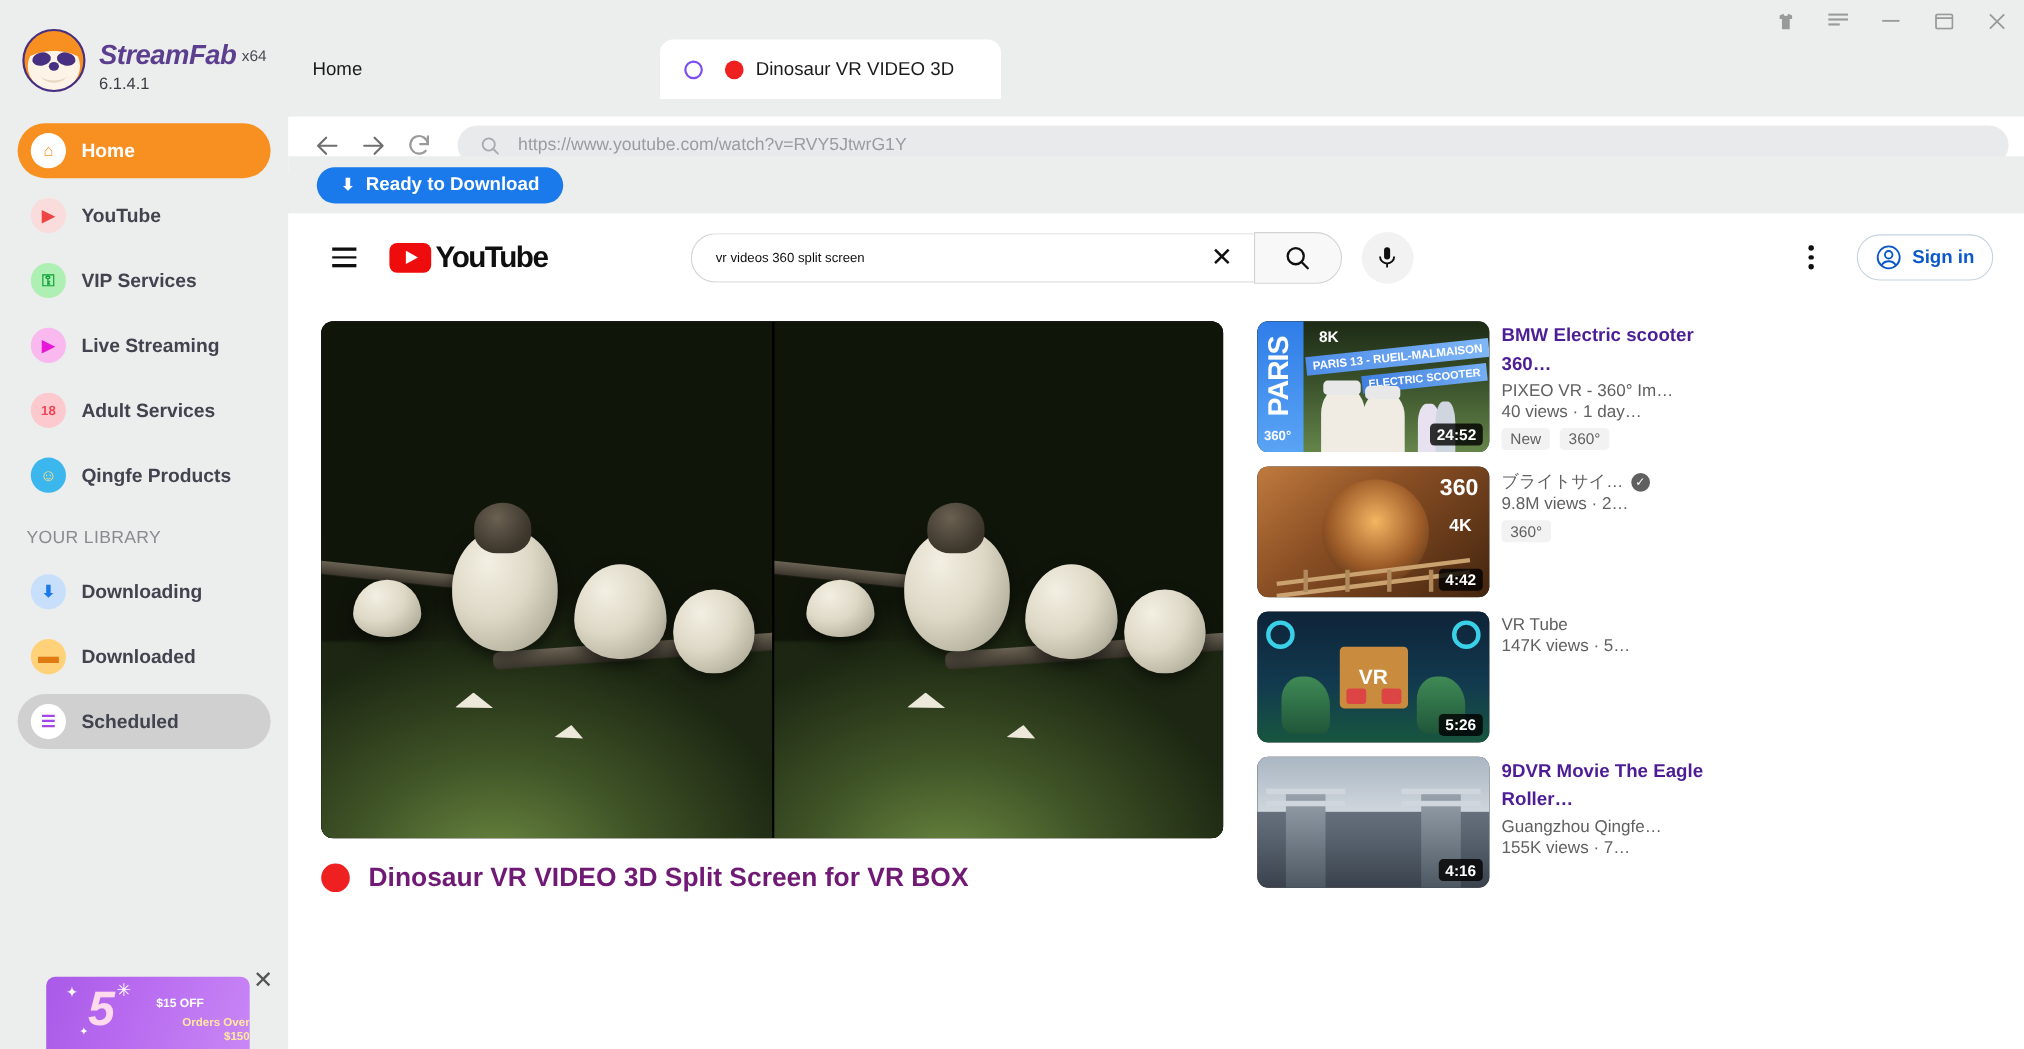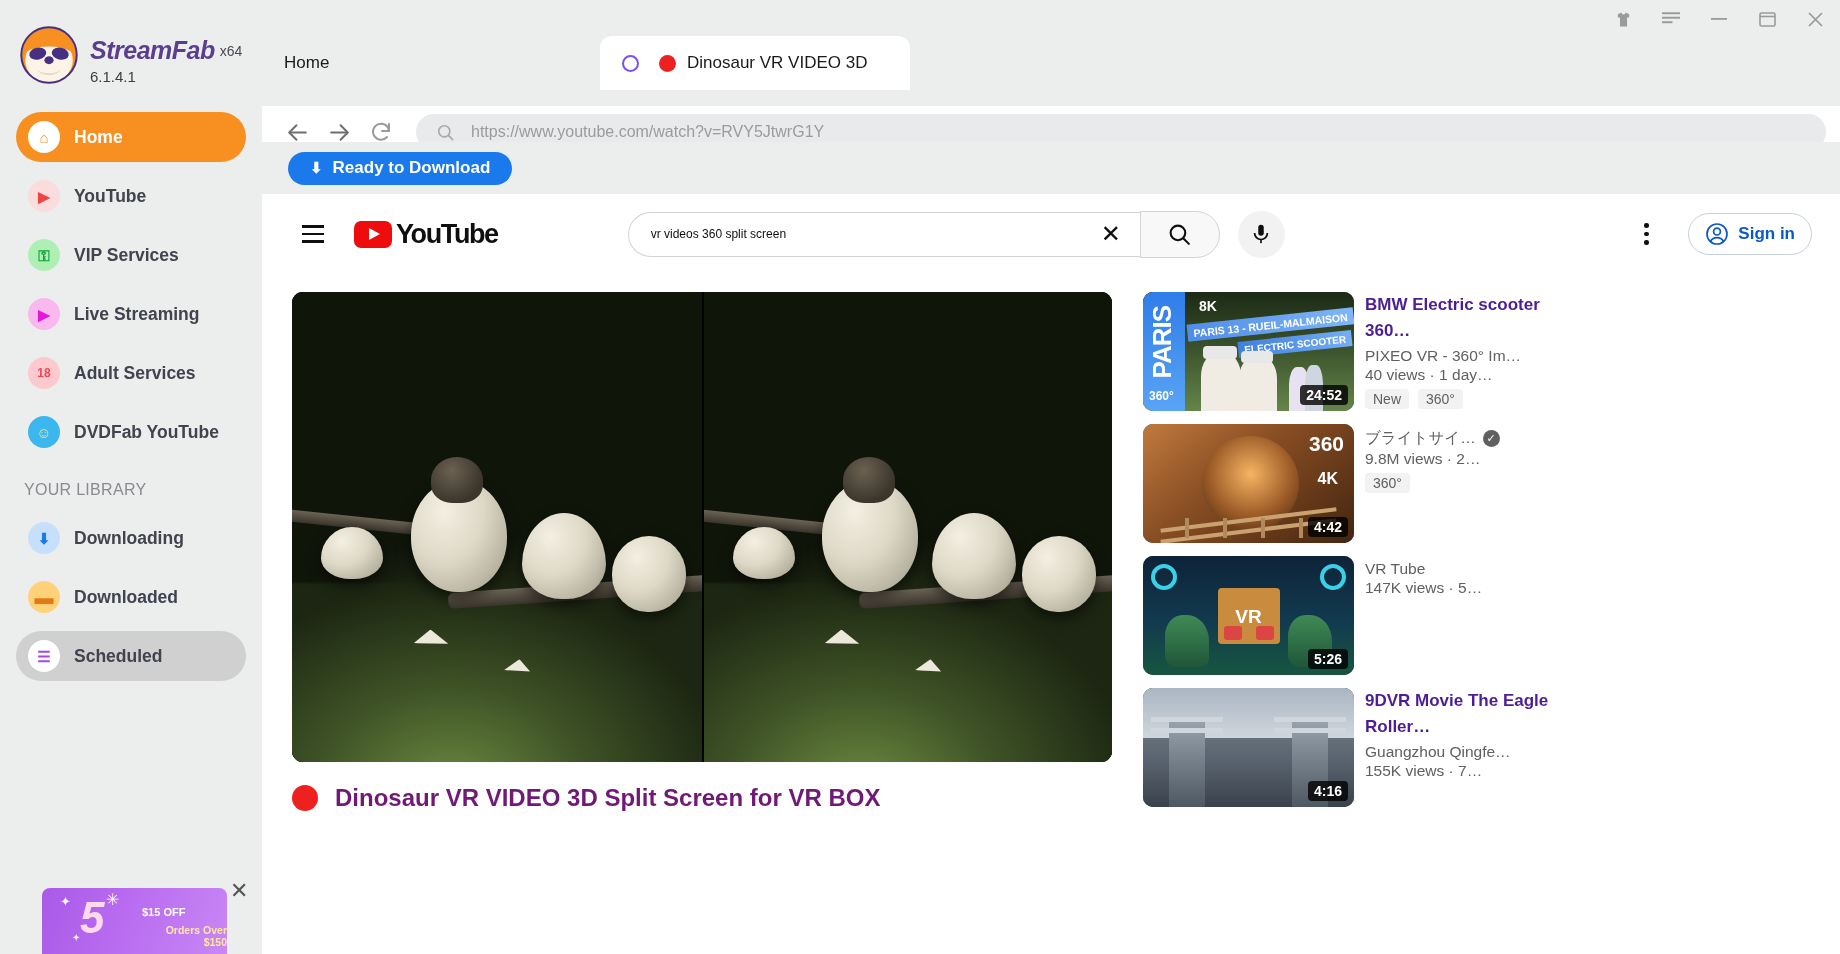--- a/index.html
+++ b/index.html
@@ -346,21 +346,21 @@
         <div class="nav-item">
           <span class="nav-ico" style="background: rgb(249, 184, 238); color: rgb(230, 23, 216);">▶</span>
           <span>Live Streaming</span>
         </div>
         <div class="nav-item">
           <span class="nav-ico" style="background: rgb(252, 201, 207); color: rgb(239, 70, 87); font-size: 12px; font-weight: bold;">18</span>
           <span>Adult Services</span>
         </div>
         <div class="nav-item">
           <span class="nav-ico" style="background: rgb(59, 183, 238); color: rgb(255, 224, 138);">☺</span>
-          <span>DVDFab YouTube</span>
+          <span>Qingfe Products</span>
         </div>
       </nav>
     <div class="section-label">YOUR LIBRARY</div>
     <nav id="nav-lib">
         <div class="nav-item">
           <span class="nav-ico" style="background: rgb(199, 223, 251); color: rgb(26, 122, 235);">⬇</span>
           <span>Downloading</span>
         </div>
         <div class="nav-item">
           <span class="nav-ico" style="background: rgb(255, 210, 122); color: rgb(224, 122, 18); font-size: 19px;">▬</span>

